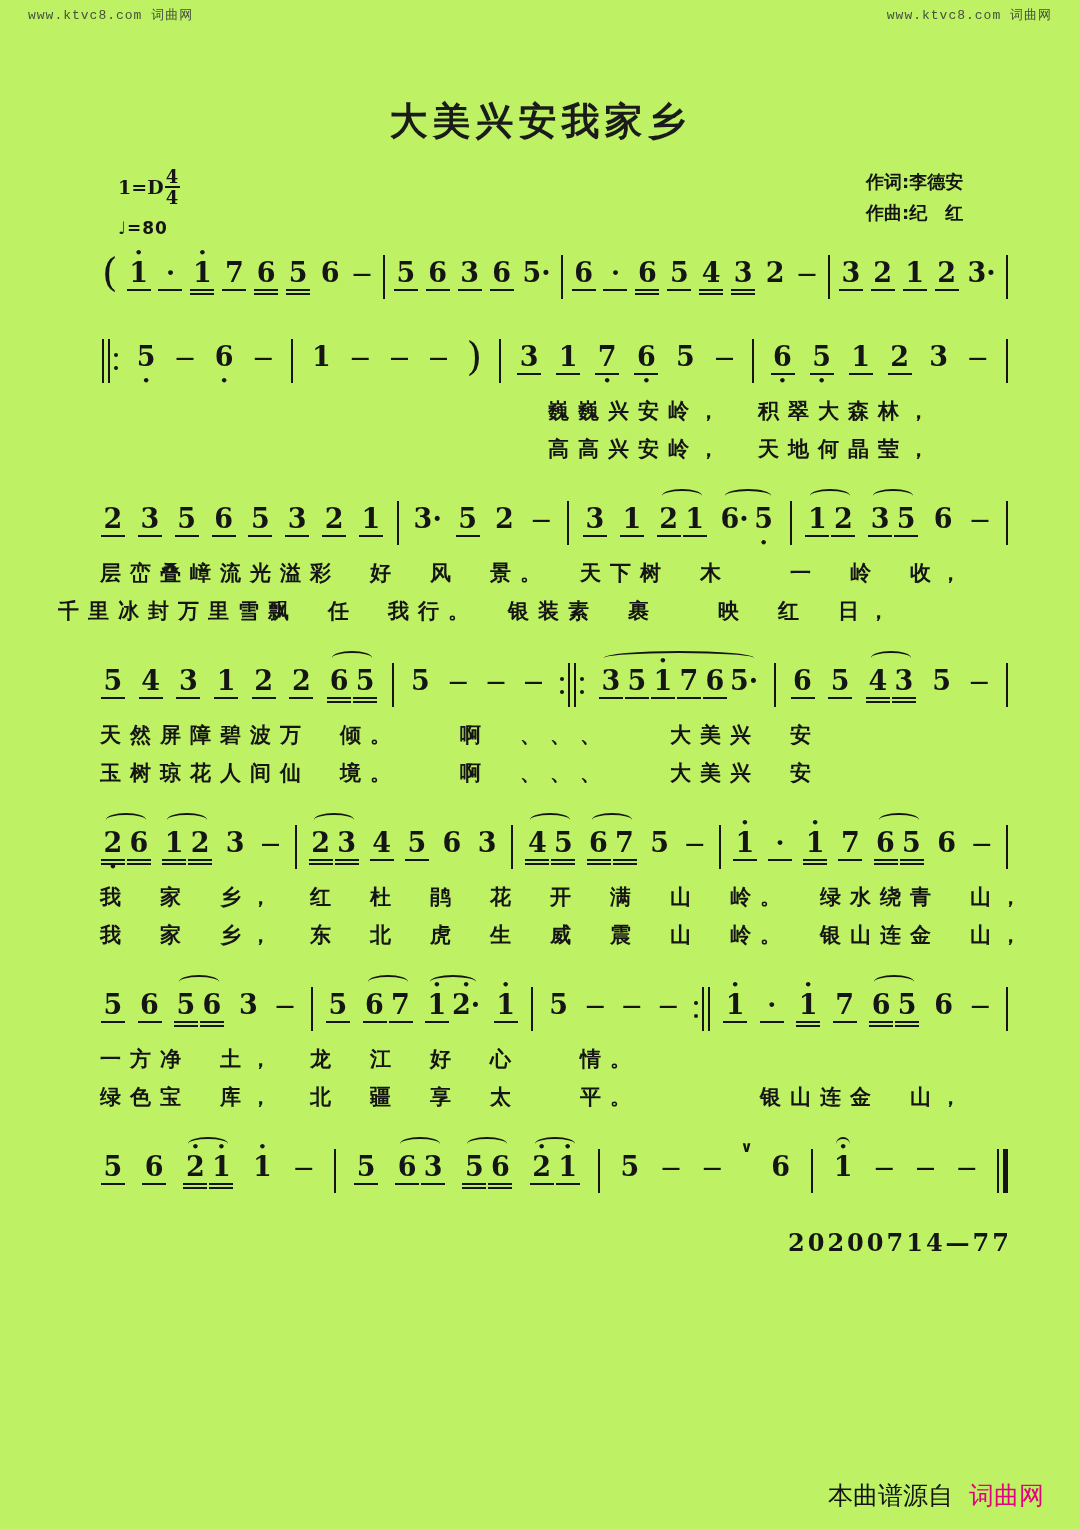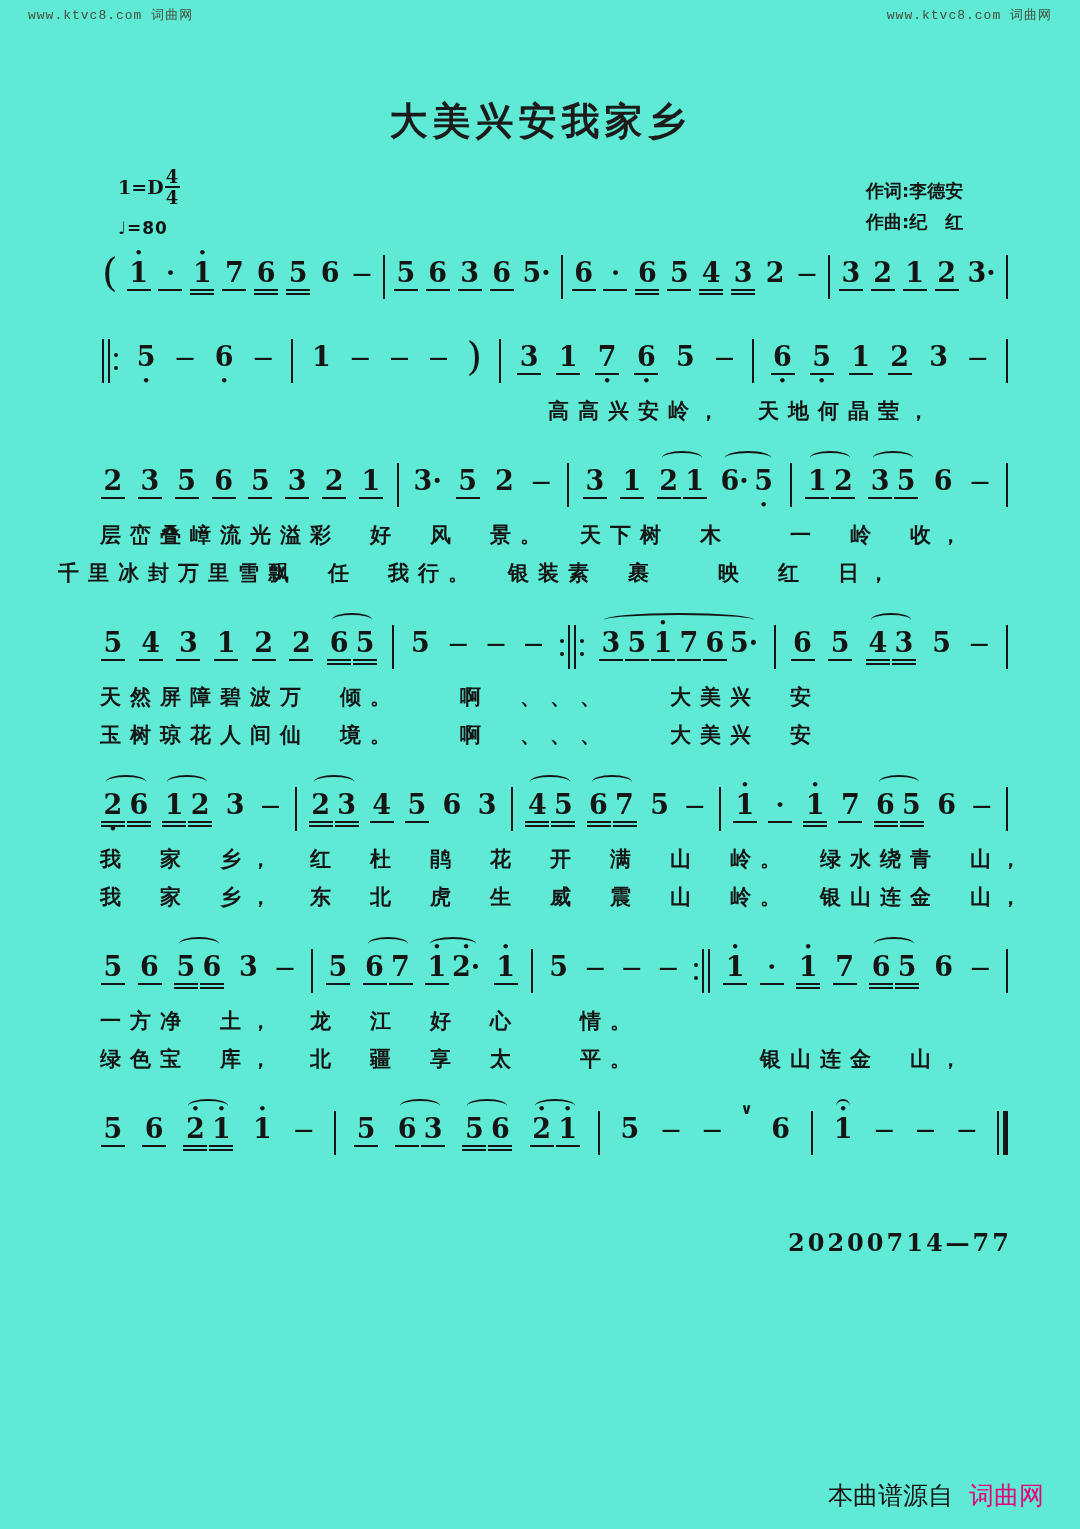--- a/index.html
+++ b/index.html
@@ -1,23 +1,23 @@
 <!DOCTYPE html>
 <html><head>
 <meta charset="utf-8">
 <style>
   html,body{margin:0;padding:0;background:#fff;}
-  .page{position:relative;width:1080px;height:1529px;background:#5eead4;overflow:hidden;
+  .page{position:relative;width:1080px;height:1529px;background:#bef264;overflow:hidden;
         font-family:"DejaVu Sans",sans-serif;color:#151515;}
   .wm{position:absolute;top:6px;font:13px "Liberation Mono",monospace;color:#46503f;letter-spacing:1px;}
   .wm-left{left:28px;}
   .wm-right{right:28px;}
   .title{position:absolute;top:96px;left:0;width:100%;text-align:center;
          font:700 38px "DejaVu Serif",serif;letter-spacing:5px;color:#1b1b1b;}
-  .credits{position:absolute;left:866px;top:166px;font:700 18px "DejaVu Sans",sans-serif;line-height:31px;margin-top:9px;}
+  .credits{position:absolute;left:866px;top:166px;font:700 18px "DejaVu Sans",sans-serif;line-height:31px;}
   .keyblock{position:absolute;left:118px;top:168px;}
   .keyrow{display:flex;align-items:center;gap:1px;font:700 19px "DejaVu Serif",serif;}
   .frac{display:inline-flex;flex-direction:column;align-items:center;font:700 18px "DejaVu Serif",serif;line-height:17px;}
   .frac-bar{width:15px;height:2px;background:#151515;margin:1px 0;}
   .tempo{margin-top:12px;font:700 17px "DejaVu Sans",sans-serif;letter-spacing:1px;}
   .score{position:absolute;top:246px;left:0;right:0;}
   .lblock{margin-bottom:24px;}
   .srow{display:flex;justify-content:space-between;align-items:flex-start;margin:0 70px 2px 100px;height:60px;}
   .lyr{font:700 21px "DejaVu Sans",sans-serif;letter-spacing:9px;line-height:38px;white-space:pre;}
   .note{position:relative;display:inline-flex;flex-direction:column;align-items:center;min-width:22px;padding:0 2px;}
@@ -370,20 +370,21 @@
             </span>
             <span class="note">
               <span class="od"></span>
               <span class="num dash">—</span>
               <span class="odb"></span>
             </span>
             <span class="rpt">
               <span class="vbar"></span>
             </span>
           </div>
+          <div class="lyr" style="padding-left: 548px;">巍巍兴安岭，　积翠大森林，</div>
           <div class="lyr" style="padding-left: 548px;">高高兴安岭，　天地何晶莹，</div>
         </div>
         <div class="lblock">
           <div class="srow">
             <span class="note">
               <span class="od"></span>
               <span class="num">2</span>
               <span class="odb"></span>
               <span class="ul"></span>
             </span>

